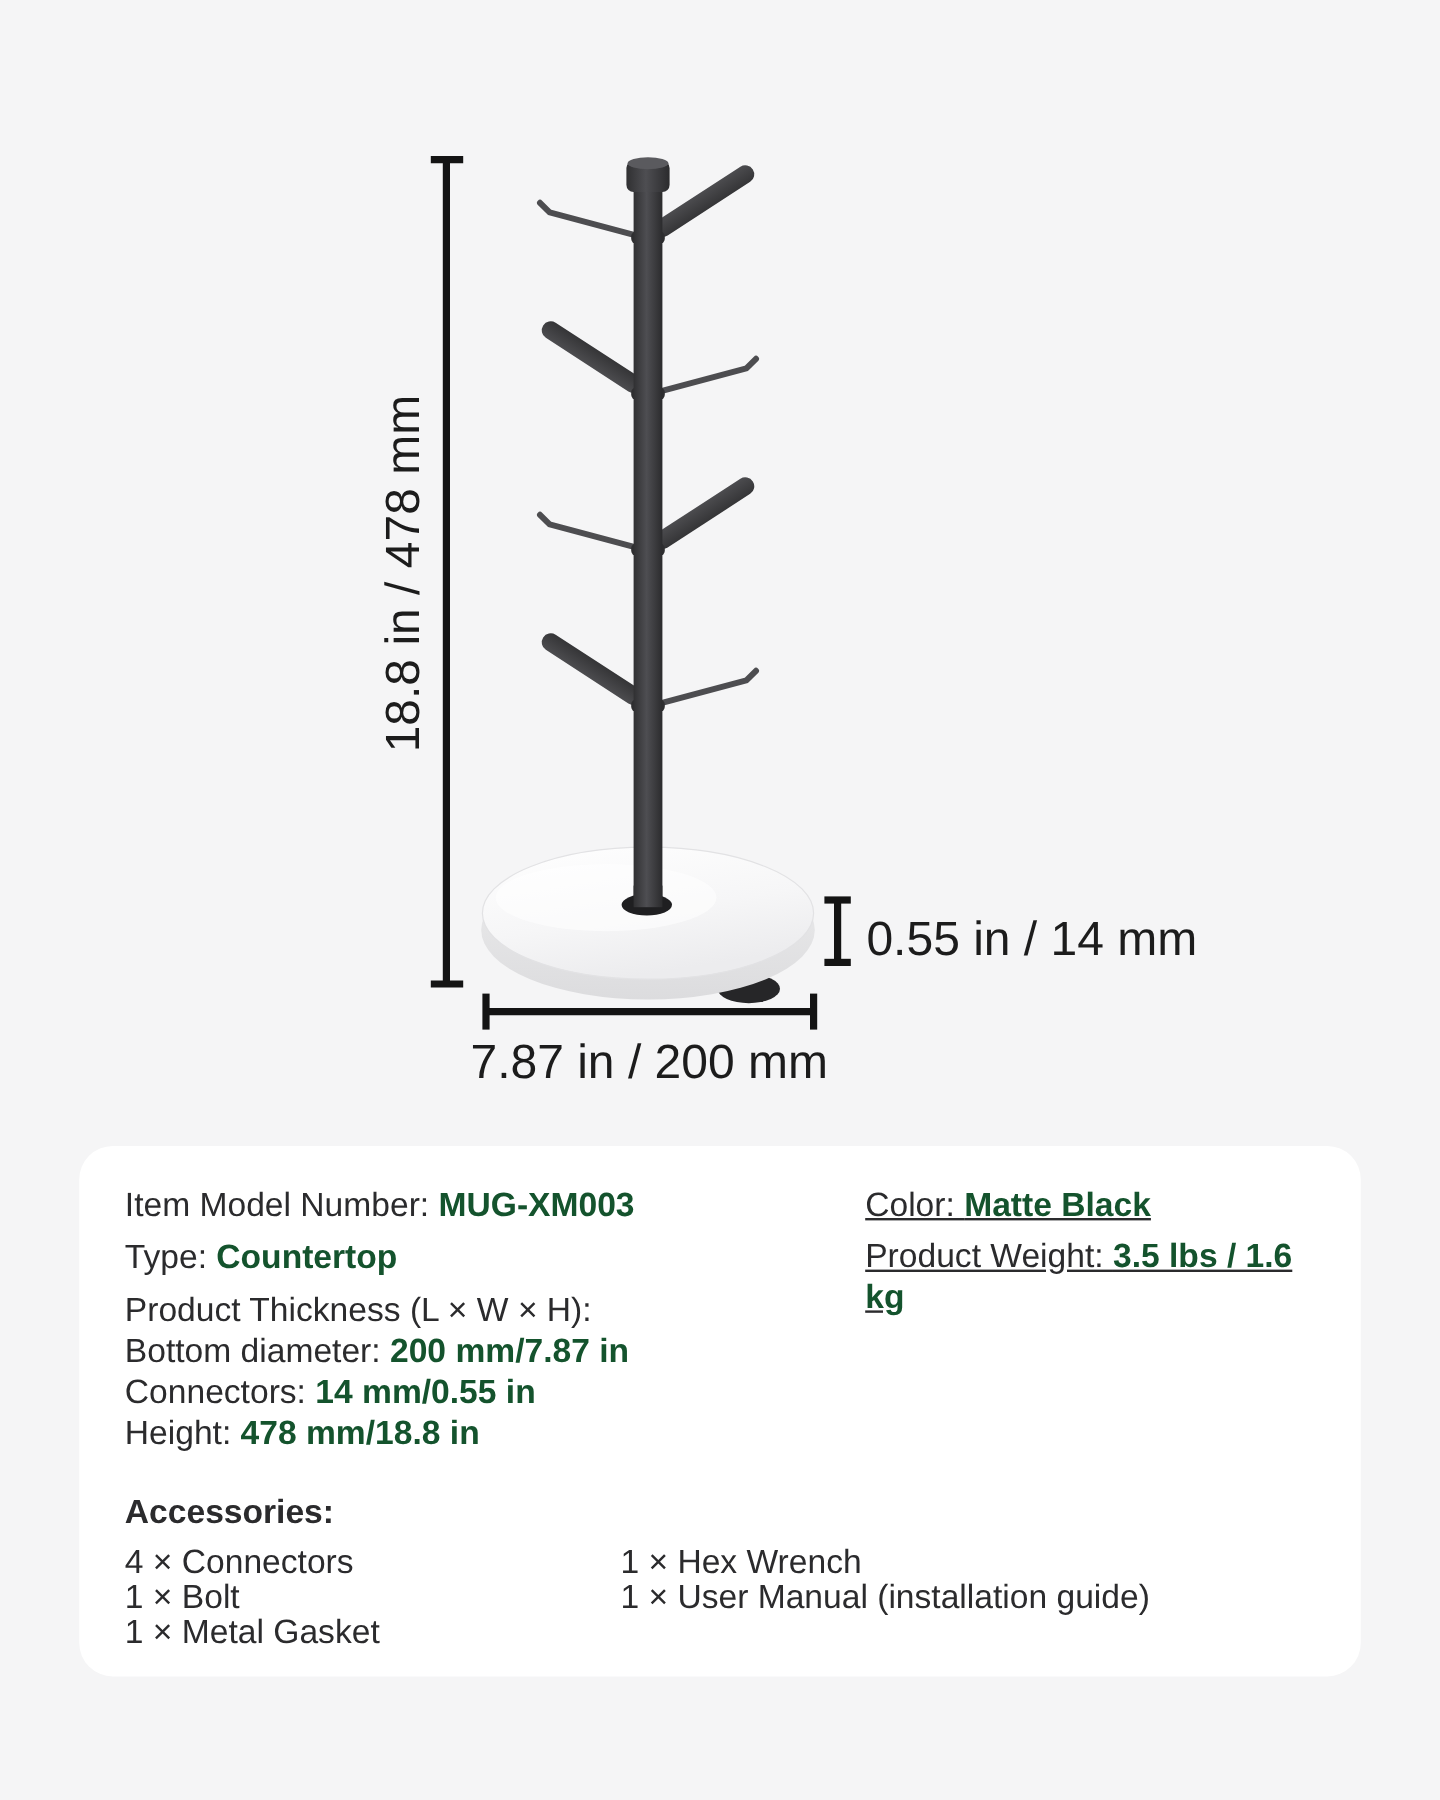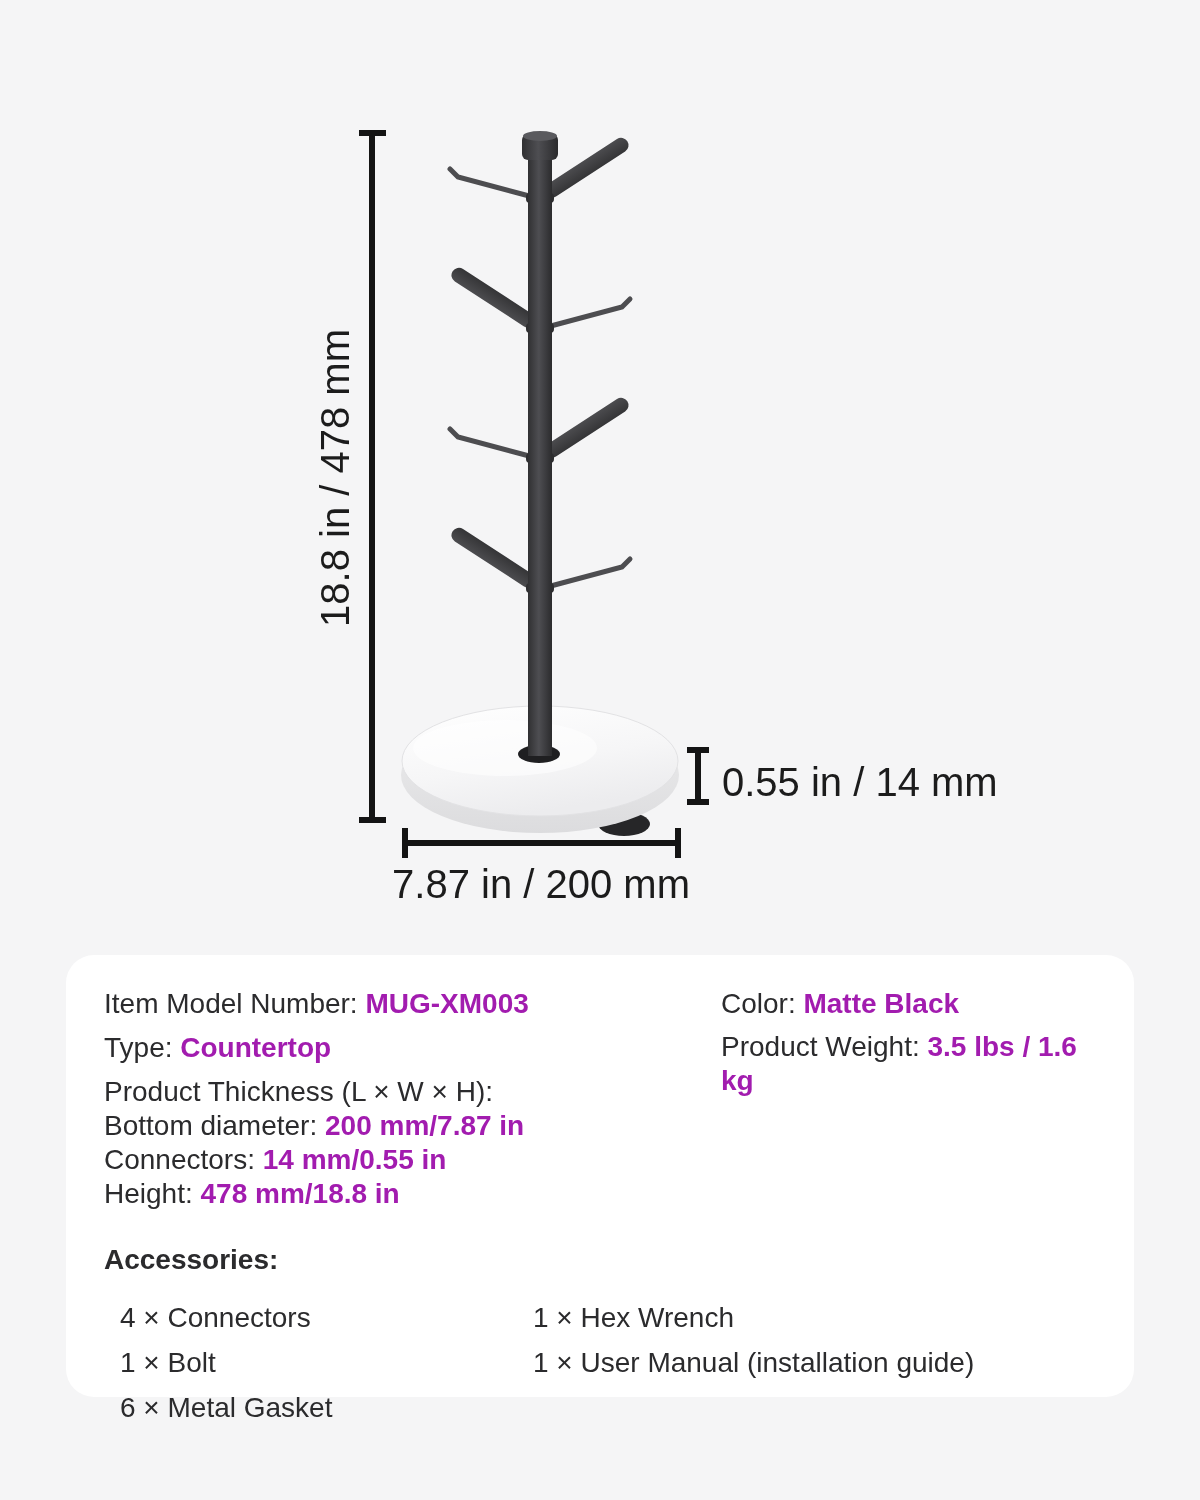--- a/index.html
+++ b/index.html
@@ -23,27 +23,27 @@
     left: 66px; top: 955px;
     width: 1068px; height: 442px;
     background: #ffffff;
     border-radius: 28px;
     padding: 32px 40px 0 38px;
     font-size: 28px;
   }
   .spec-grid { display: grid; grid-template-columns: 617px 1fr; }
   .spec-row { margin: 0; line-height: 34px; }
   .spec-row.gap { margin-bottom: 10px; }
-  .spec-col-right .spec-row { margin-bottom: 9px; }
-  .val { color: #a21caf; font-weight: bold; }
+  .spec-col-right .spec-row { margin-bottom: 9px; text-decoration: underline; }
+  .val { color: #14532d; font-weight: bold; }
 
   .accessories { margin-top: 34px; }
   .acc-heading { margin: 0 0 12px 0; font-weight: bold; line-height: 30px; }
   .acc-grid { display: grid; grid-template-columns: 413px 1fr; }
-  .acc-item { margin: 16px; line-height: 29px; }
+  .acc-item { margin: 0; line-height: 29px; }
 
   .dim-text { fill: #1c1c1c; font-family: "Liberation Sans", sans-serif; font-size: 40px; }
 </style>
 </head>
 <body>
 
 <div class="diagram-area">
   <svg width="1200" height="950" viewBox="0 0 1200 950">
     <defs>
       <linearGradient id="poleGrad" x1="0" y1="0" x2="1" y2="0">
@@ -145,21 +145,21 @@
       <p class="spec-row"><span>Product Weight: </span><span class="val">3.5 lbs / 1.6 kg</span></p>
     </div>
   </div>
 
   <div class="accessories">
     <p class="acc-heading">Accessories:</p>
     <div class="acc-grid">
       <div>
         <p class="acc-item">4 × Connectors</p>
         <p class="acc-item">1 × Bolt</p>
-        <p class="acc-item">6 × Metal Gasket</p>
+        <p class="acc-item">1 × Metal Gasket</p>
       </div>
       <div>
         <p class="acc-item">1 × Hex Wrench</p>
         <p class="acc-item">1 × User Manual (installation guide)</p>
       </div>
     </div>
   </div>
 </section>
 
 </body></html>

